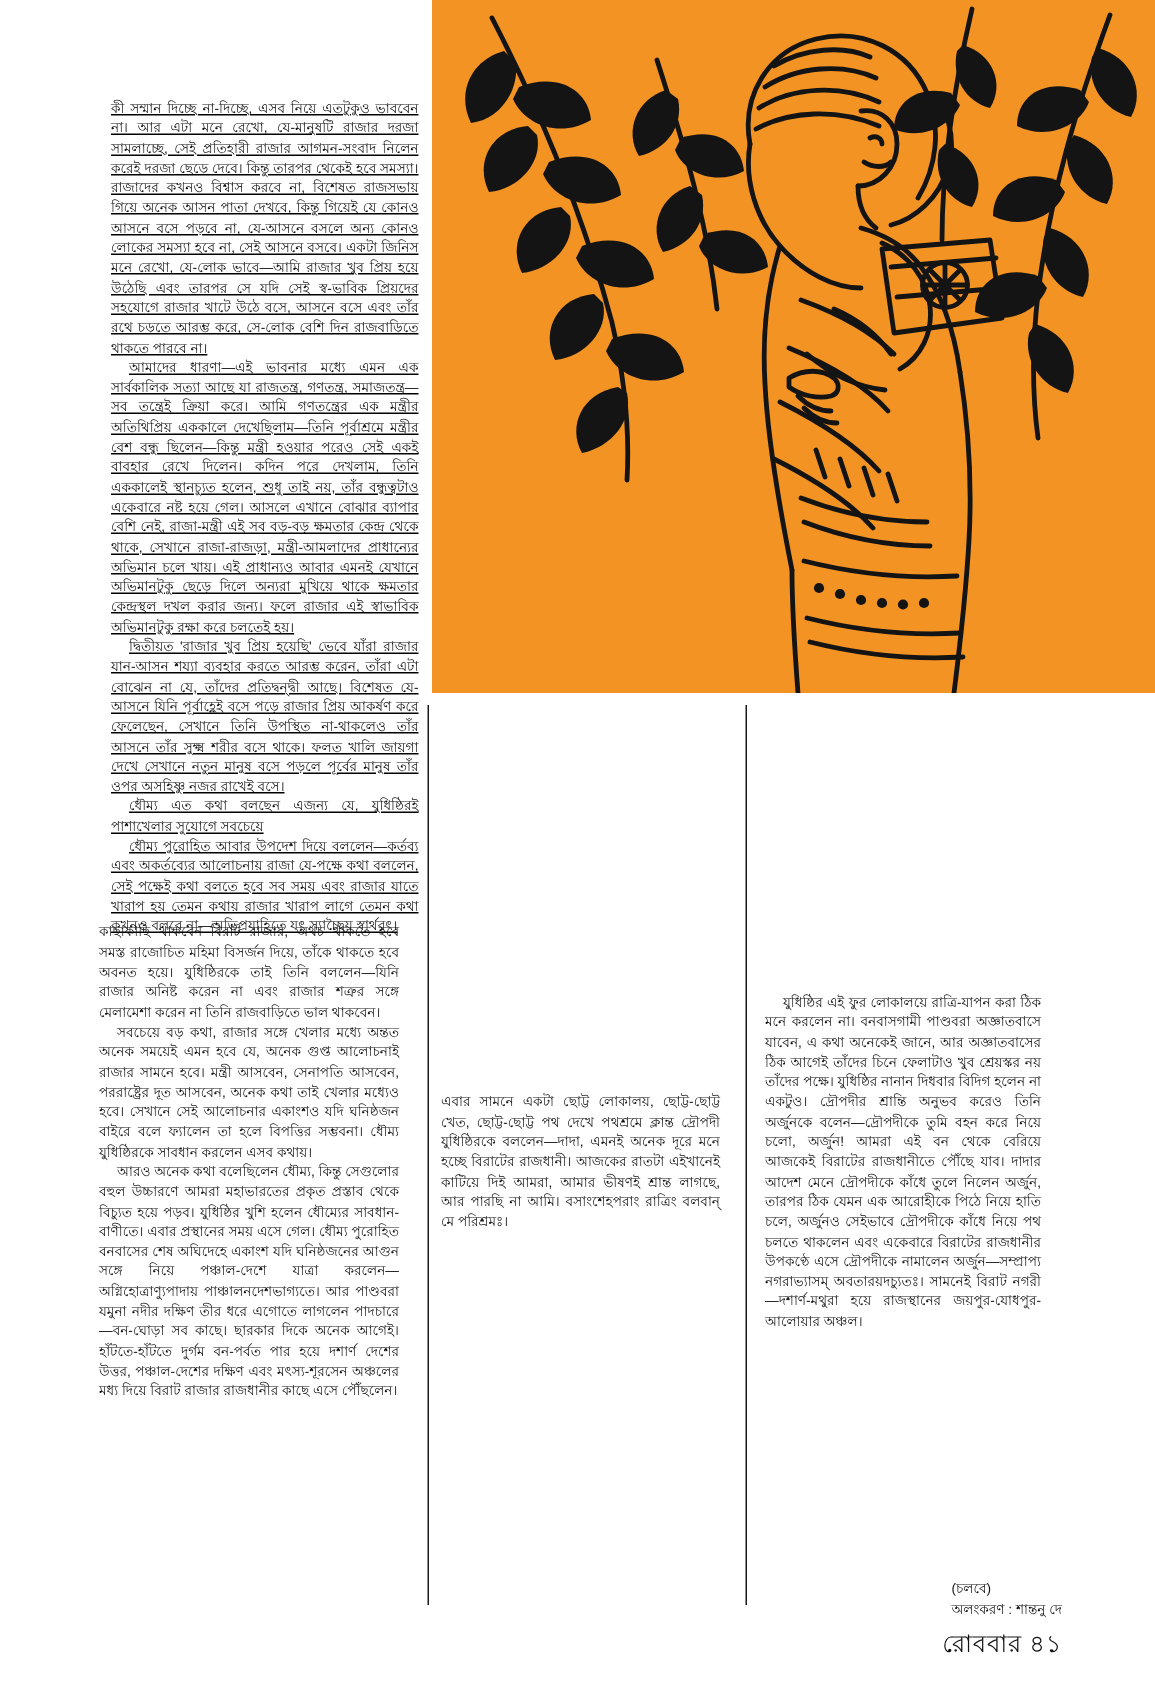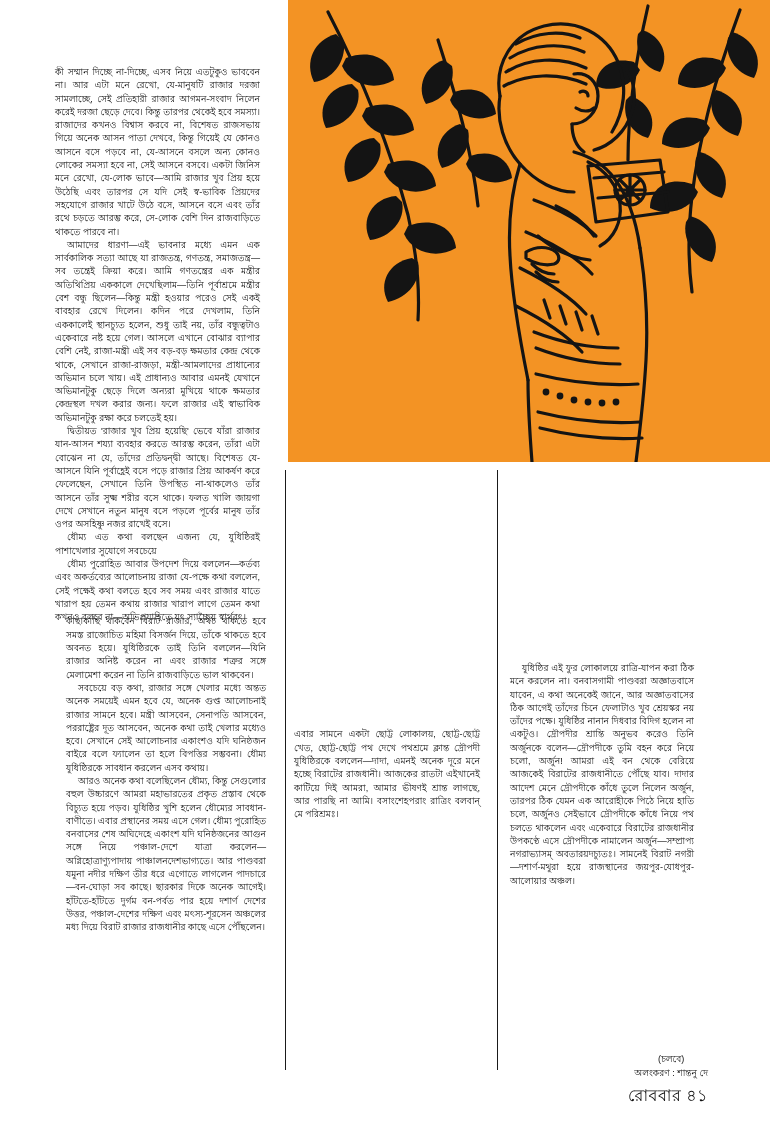--- a/index.html
+++ b/index.html
@@ -21,24 +21,25 @@
     width: 482px;
     height: 462px;
     background: #f39324;
     overflow: hidden;
   }
   .illustration svg { display: block; width: 100%; height: 100%; }
 
   
   .col-left-top {
     position: absolute;
-    left: 55px;
+    left: 74px;
     top: 66px;
     width: 205px;
     height: 390px;
+    text-decoration: underline;
   }
 
   
   .lower {
     position: absolute;
     left: 66px;
     top: 470px;
     width: 642px;
     height: 610px;
     display: flex;
@@ -71,21 +72,21 @@
     color: #111111;
     font-family: "Liberation Sans", sans-serif;
     letter-spacing: 0px;
   }
   p.indent { text-indent: 12px; }
 
   .footer-note {
     position: absolute;
     right: 62px;
     bottom: 56px;
-    text-align: center;
+    text-align: left;
     font-size: 9.1px;
     line-height: 14px;
     color: #111111;
   }
   .footer-note .cont { display: block; }
   .footer-note .credit { display: block; }
 
   .page-mark {
     position: absolute;
     right: 62px;

